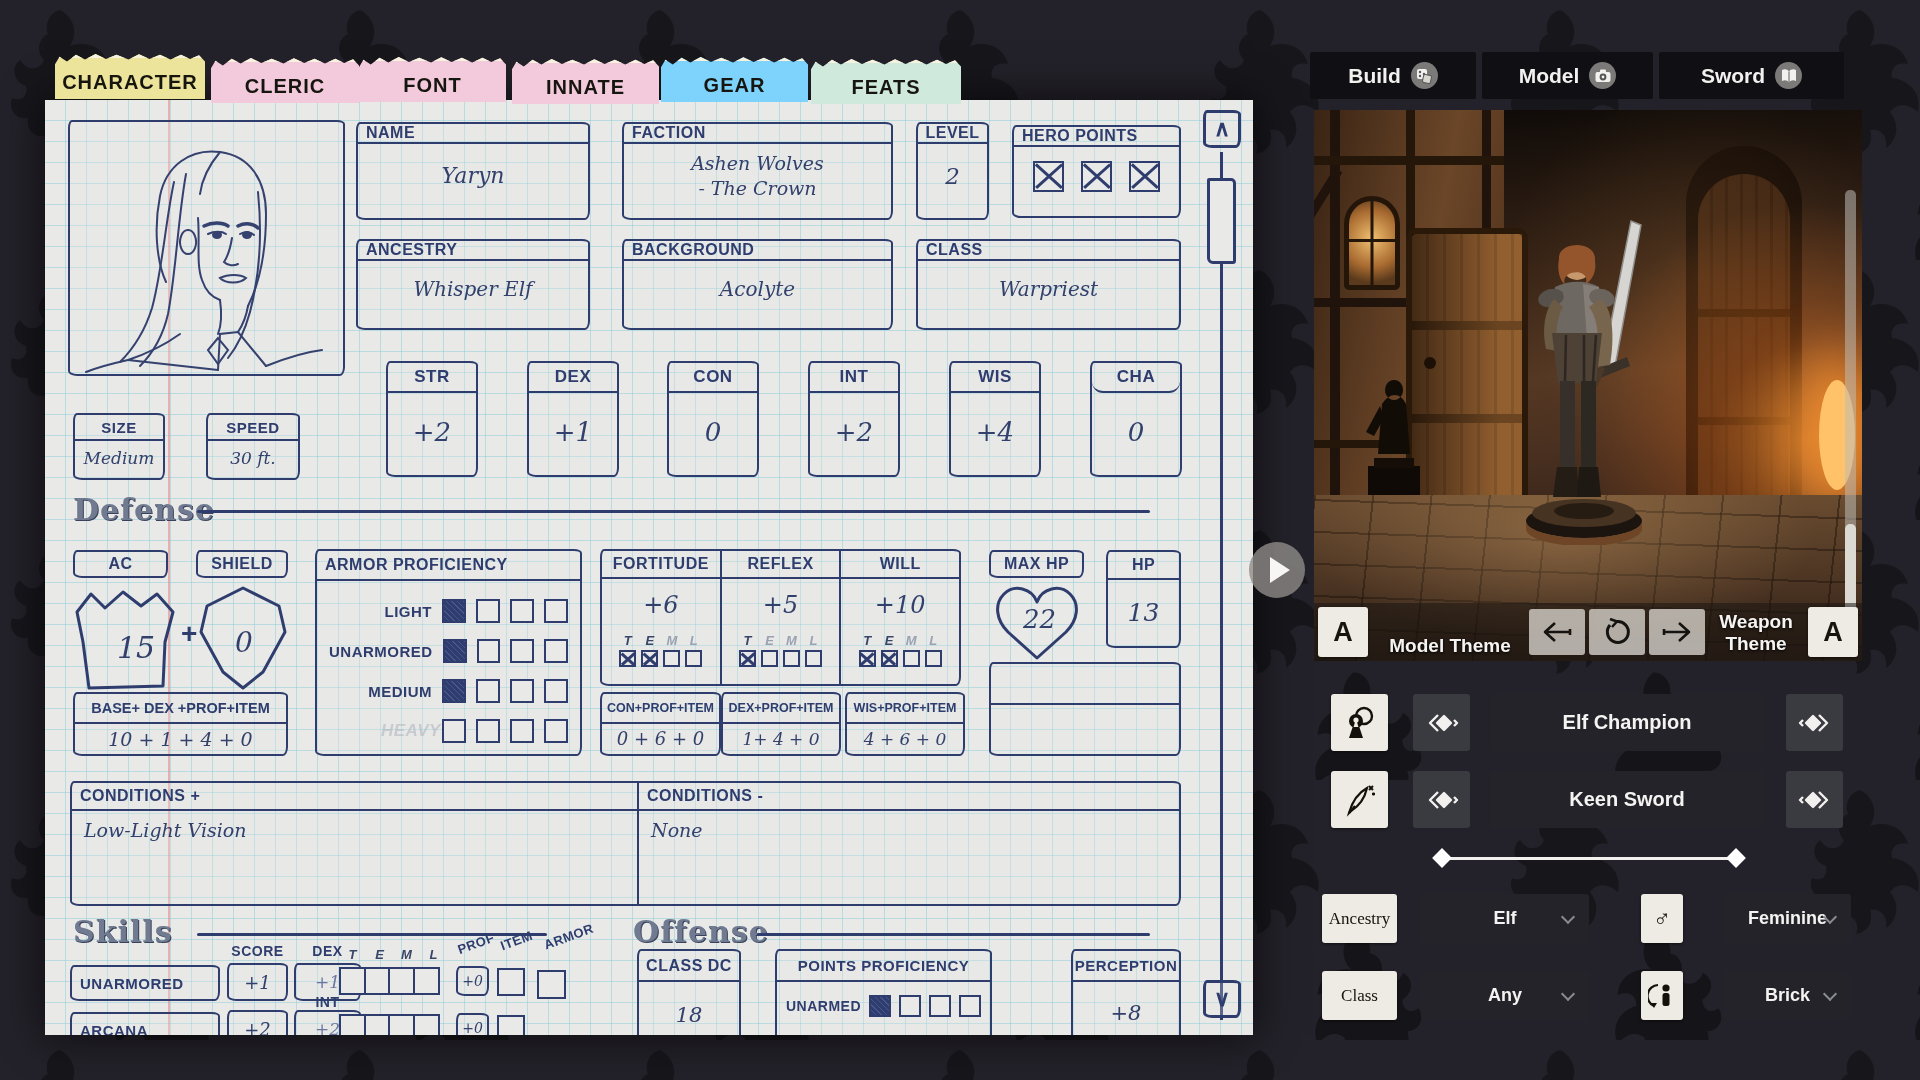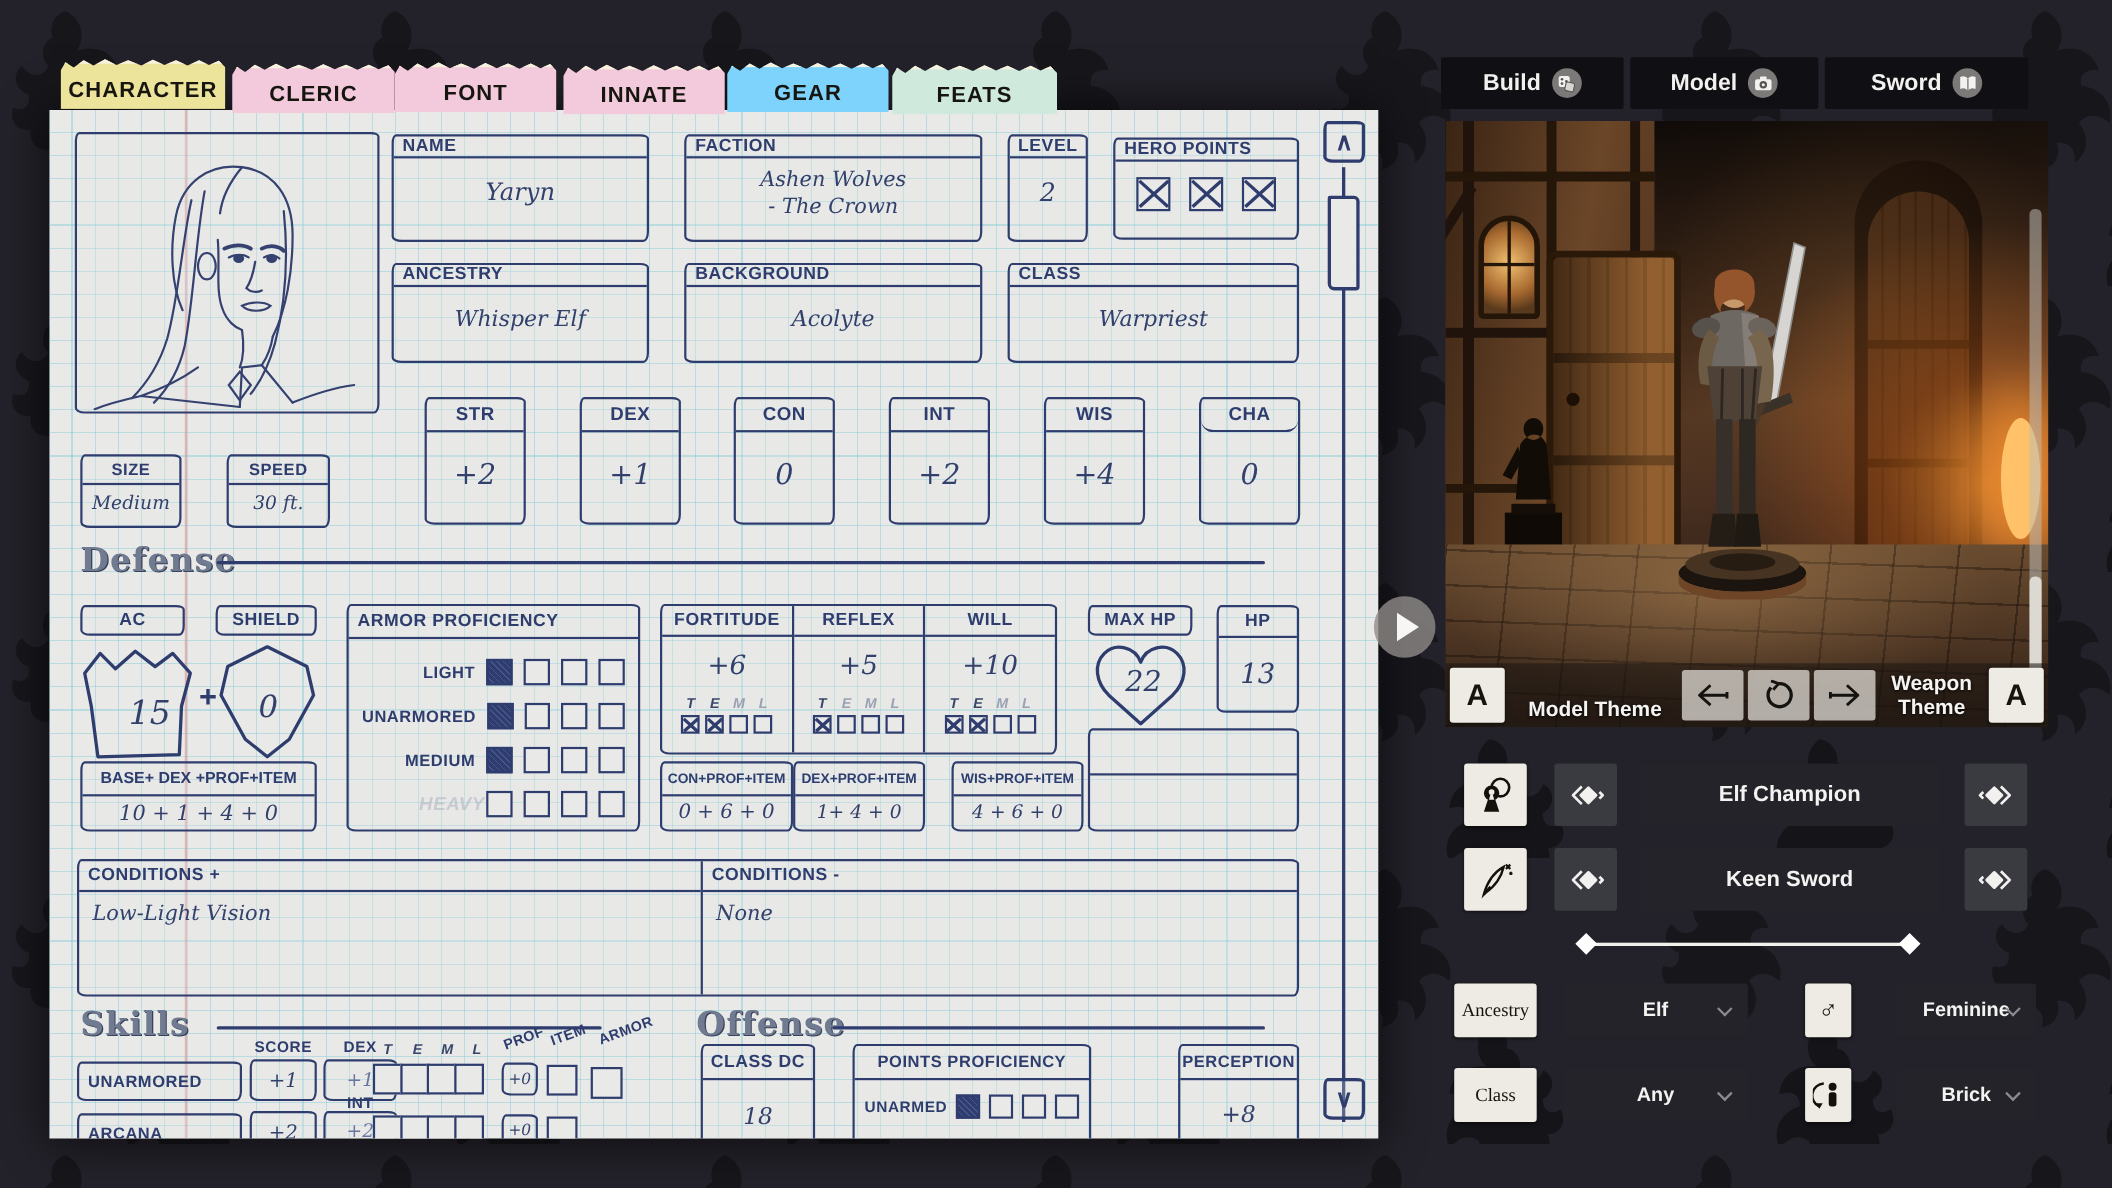--- a/index.html
+++ b/index.html
@@ -338,21 +338,21 @@
     </div>
 
     <div class="fbox" style="left:555px;top:592px;width:121px;height:64px;">
       <div class="hd c" style="height:30px;font-size:12.5px;letter-spacing:0;">CON+PROF+ITEM</div>
       <div class="bd val" style="height:29px;font-size:18px;">0 + 6 + 0</div>
     </div>
     <div class="fbox" style="left:676px;top:592px;width:120px;height:64px;">
       <div class="hd c" style="height:30px;font-size:12.5px;letter-spacing:0;">DEX+PROF+ITEM</div>
       <div class="bd val" style="height:29px;font-size:17px;">1+ 4 + 0</div>
     </div>
-    <div class="fbox" style="left:820px;top:592px;width:120px;height:64px;">
+    <div class="fbox" style="left:800px;top:592px;width:120px;height:64px;">
       <div class="hd c" style="height:30px;font-size:12.5px;letter-spacing:0;">WIS+PROF+ITEM</div>
       <div class="bd val" style="height:29px;font-size:17px;">4 + 6 + 0</div>
     </div>
 
     <div class="fbox" style="left:944px;top:450px;width:95px;height:28px;">
         <div class="hd c" style="border:none;height:100%;">MAX HP</div>
       </div>
     <svg width="94" height="84" viewBox="0 0 94 84" style="position:absolute;left:945px;top:480px;" fill="none" stroke="#2e3d6e" stroke-width="3" stroke-linejoin="round">
       <path d="M47,22 C42,8 24,4 14,14 C4,24 6,40 18,52 L47,78 L76,52 C88,40 90,24 80,14 C70,4 52,8 47,22 Z"></path>
       <text x="33" y="48" font-size="26" font-style="italic" font-family="DejaVu Serif,serif" fill="#33406b" stroke="none">22</text>

